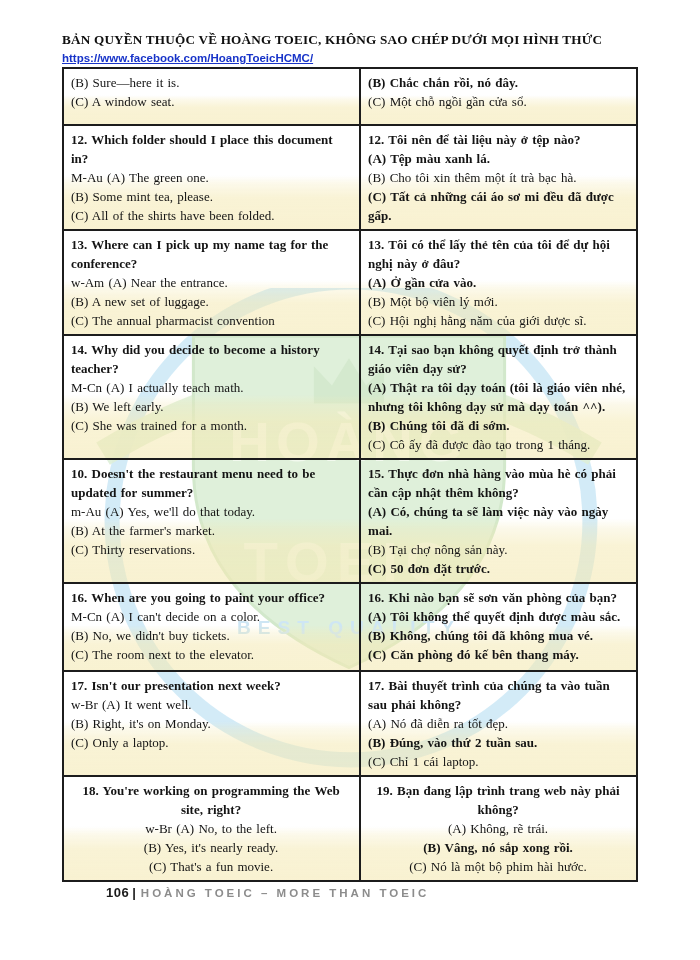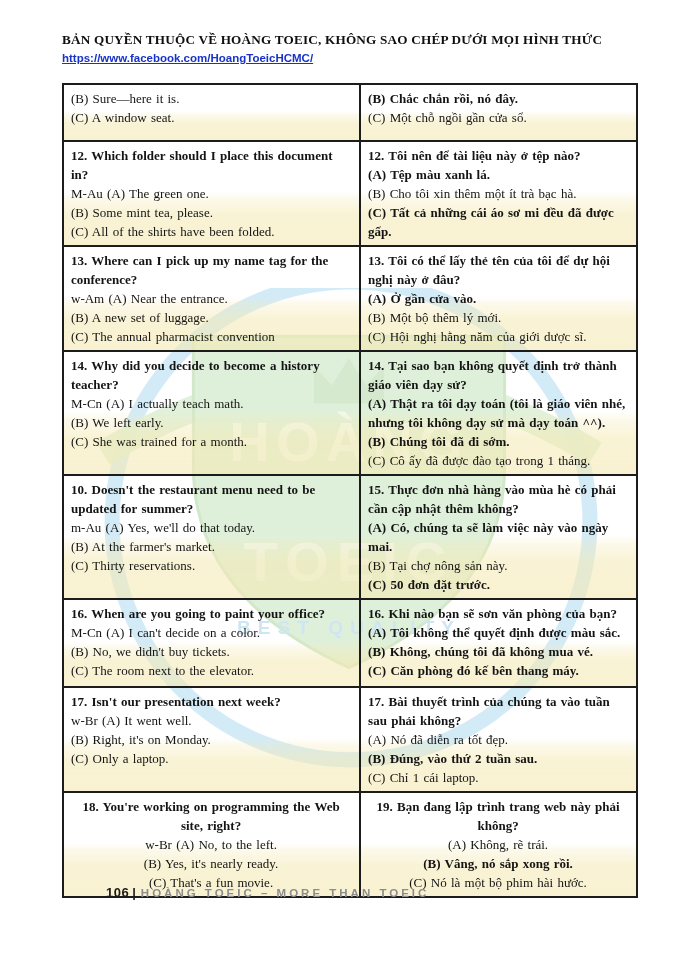--- a/index.html
+++ b/index.html
@@ -8,21 +8,21 @@
     font-family:"Liberation Serif",serif;color:#141414;overflow:hidden;
   }
   
   .wm{position:absolute;left:88px;top:288px;width:522px;height:492px;opacity:.85;z-index:0;}
   .content{position:absolute;left:62px;top:32px;width:576px;z-index:1;}
   .copyright{
     font-weight:bold;font-size:13.2px;letter-spacing:.2px;white-space:nowrap;color:#101010;
   }
   .fb-link{
     display:inline-block;font-family:"Liberation Sans",sans-serif;font-weight:bold;
-    font-size:11.5px;color:#1733C9;text-decoration:underline;margin:1px 0 19px 0;
+    font-size:11.5px;color:#1733C9;text-decoration:underline;margin:1px 0 3px 0;
   }
   table.qa{width:100%;border-collapse:collapse;table-layout:fixed;}
   table.qa td{
     border:2px solid #1c1c1c;vertical-align:top;
     padding:4px 8px 4px 7px;font-size:13px;line-height:19px;
     
     background:linear-gradient(180deg,
       rgba(255,255,255,0) 0%, rgba(255,255,255,0) 48%,
       rgba(244,233,179,0.28) 56%, rgba(244,233,179,0.55) 70%, rgba(244,233,179,0.60) 100%);
   }
@@ -84,21 +84,21 @@
           <tr style="height: 100px;">
             <td>
               <div class="line b">13. Where can I pick up my name tag for the conference?</div>
               <div class="line">w-Am (A) Near the entrance.</div>
               <div class="line">(B) A new set of luggage.</div>
               <div class="line">(C) The annual pharmacist convention</div>
             </td>
             <td>
               <div class="line b">13. Tôi có thể lấy thẻ tên của tôi để dự hội nghị này ở đâu?</div>
               <div class="line b">(A) Ở gần cửa vào.</div>
-              <div class="line">(B) Một bộ thêm lý mới.</div>
+              <div class="line">(B) Một bộ viên lý mới.</div>
               <div class="line">(C) Hội nghị hằng năm của giới dược sĩ.</div>
             </td>
           </tr>
           <tr style="height: 120px; border-radius: 17px;">
             <td>
               <div class="line b">14. Why did you decide to become a history teacher?</div>
               <div class="line">M-Cn (A) I actually teach math.</div>
               <div class="line">(B) We left early.</div>
               <div class="line">(C) She was trained for a month.</div>
             </td>

